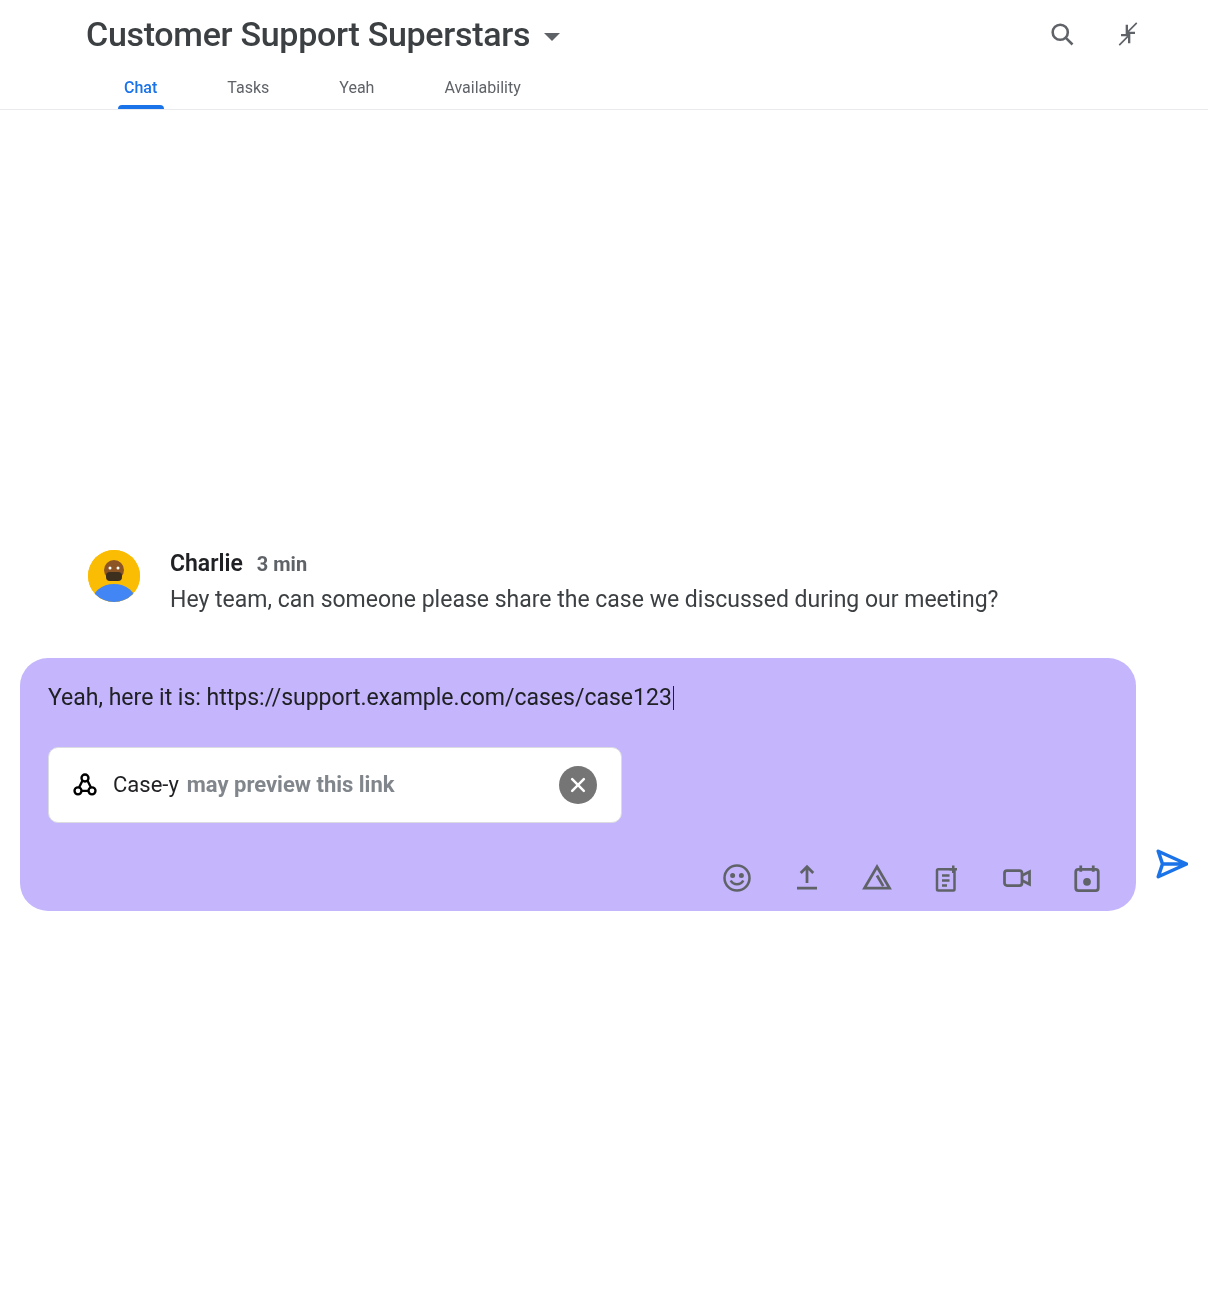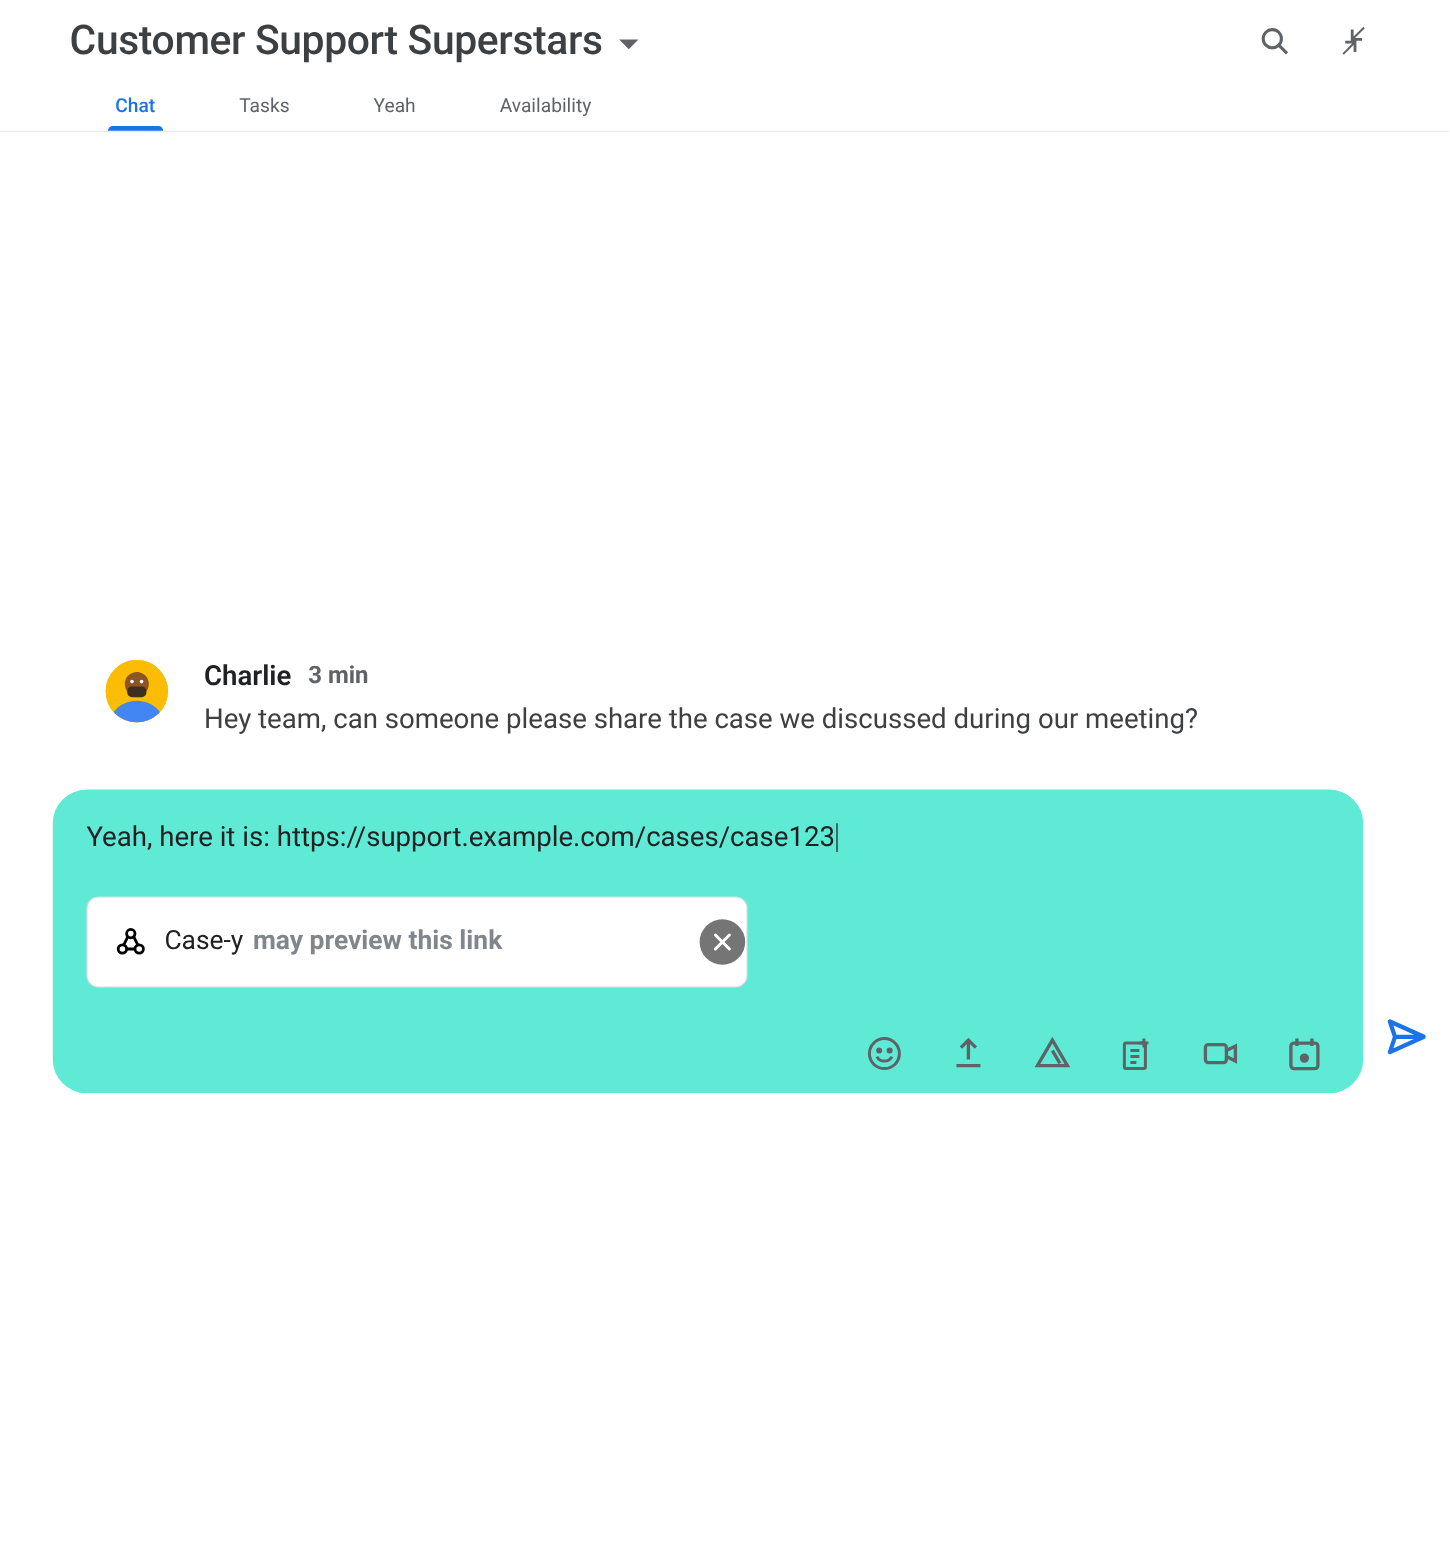--- a/index.html
+++ b/index.html
@@ -3,21 +3,21 @@
 <meta charset="utf-8">
 <style>
   * { box-sizing: border-box; margin: 0; padding: 0; }
   body {
     font-family: 'Google Sans', Roboto, Arial, sans-serif;
     background: #fff;
     color: #202124;
     width: 1208px;
   }
   .header {
-    padding: 14px 58px 0 58px;
+    padding: 14px 58px 0 86px;
     border-bottom: 1px solid #e8eaed;
   }
   .header-top {
     display: flex;
     align-items: center;
     justify-content: space-between;
   }
   .header-left {
     display: flex;
     flex-direction: column;
@@ -106,21 +106,21 @@
     border-radius: 50%;
     background: #fbbc04;
     position: relative;
     overflow: hidden;
     flex-shrink: 0;
   }
   .avatar svg { width: 100%; height: 100%; }
   .message-body { flex: 1; }
   .message-header {
     display: flex;
-    align-items: flex-start;
+    align-items: center;
     gap: 14px;
   }
   .author {
     font-size: 23px;
     font-weight: 600;
     color: #202124;
   }
   .timestamp {
     font-size: 20px;
     color: #5f6368;
@@ -133,25 +133,24 @@
     line-height: 1.5;
     max-width: 830px;
   }
   .composer-wrap {
     display: flex;
     align-items: flex-end;
     gap: 18px;
     padding: 0 20px 0 20px;
   }
   .composer {
-    background: #5eead4;
+    background: #c4b5fd;
     border-radius: 28px;
     padding: 26px 30px 18px 28px;
     flex: 1;
-    margin-left: 24px;
   }
   .composer-input {
     font-size: 23px;
     color: #202124;
     outline: none;
     border: none;
     background: transparent;
     width: 100%;
   }
   .cursor-bar::after {
@@ -163,21 +162,21 @@
     vertical-align: middle;
     margin-left: 1px;
   }
   .preview-chip {
     background: #fff;
     border: 1px solid #dadce0;
     border-radius: 10px;
     display: inline-flex;
     align-items: center;
     gap: 14px;
-    padding: 18px 1px 18px 22px;
+    padding: 18px 24px 18px 22px;
     margin-top: 36px;
   }
   .chip-icon {
     width: 28px;
     height: 28px;
   }
   .chip-text {
     font-size: 22px;
     display: flex;
     gap: 8px;

